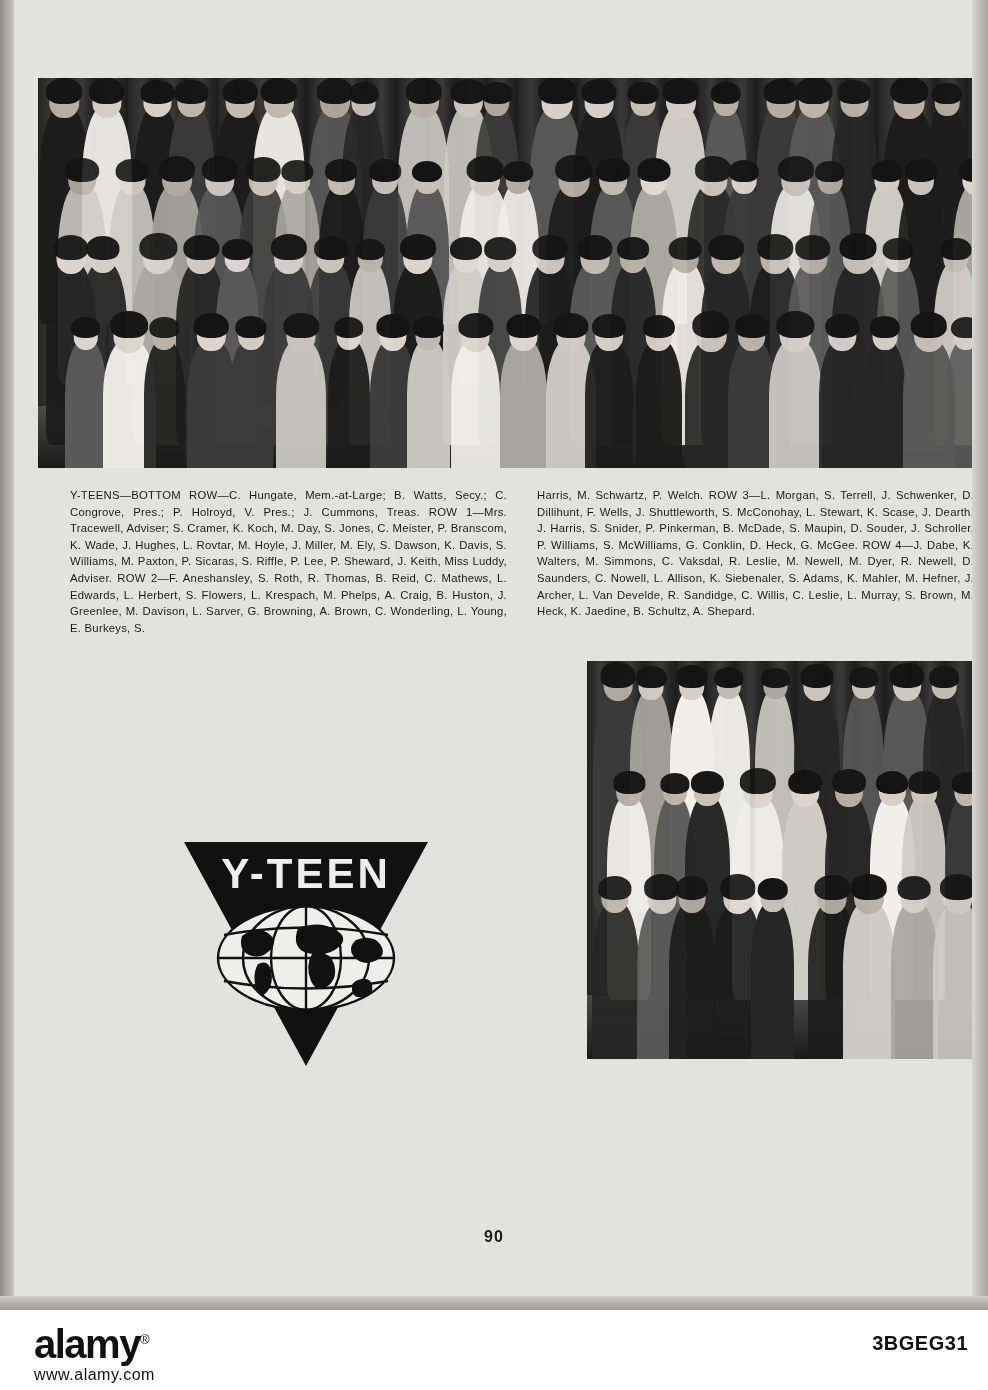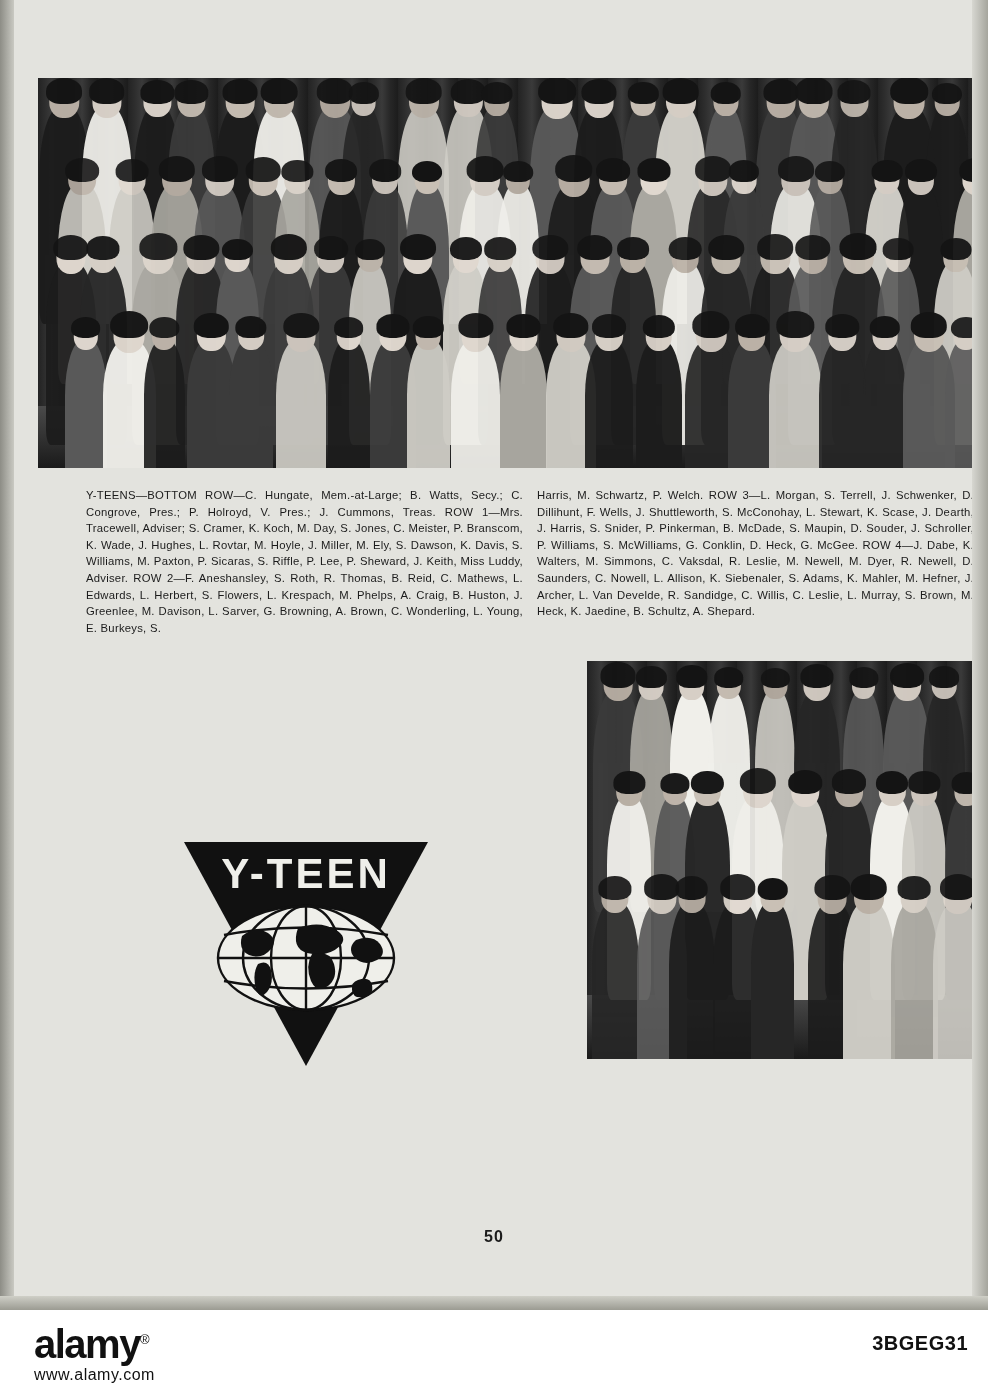--- a/index.html
+++ b/index.html
@@ -122,21 +122,21 @@
   .caption {
     position: absolute;
     top: 487px;
     font-size: 11.3px;
     line-height: 16.6px;
     color: #1b1b1b;
     letter-spacing: 0.25px;
     text-align: justify;
     font-family: "Liberation Sans", sans-serif;
   }
-  .caption.col1 { left: 72px; width: 437px; }
+  .caption.col1 { left: 56px; width: 437px; }
   .caption.col2 { left: 523px; width: 437px; }
 
   
   .logo {
     position: absolute;
     left: 166px;
     top: 840px;
     width: 252px;
     height: 228px;
   }
@@ -689,21 +689,21 @@
           <path d="M118,88 q22,-8 38,2 q12,7 4,16 q-13,12 -33,7 q-16,-5 -9,-25 z"></path>
           <path d="M132,114 q18,-4 22,10 q4,14 -6,22 q-11,8 -17,-5 q-6,-15 1,-27 z"></path>
           <path d="M176,100 q16,-6 24,4 q7,10 -3,16 q-13,7 -23,-3 q-7,-9 2,-17 z"></path>
           <path d="M178,140 q12,-4 14,5 q2,10 -8,12 q-11,2 -12,-7 q-1,-8 6,-10 z"></path>
         </g>
 
         <text x="126" y="48" text-anchor="middle" font-family="Liberation Sans, sans-serif" font-size="42" font-weight="bold" letter-spacing="3" fill="#efefea">Y-TEEN</text>
       </svg>
     </div>
 
-    <div class="page-number">50</div>
+    <div class="page-number">90</div>
   </div>
   <div class="spine-right"></div>
   <div class="page-edge-bottom"></div>
 </div>
 
 <div class="footer">
   <div class="alamy-logo"><span>alamy</span><span class="tm">®</span></div>
   <div class="alamy-url">www.alamy.com</div>
   <div class="alamy-id">3BGEG31</div>
 </div>

